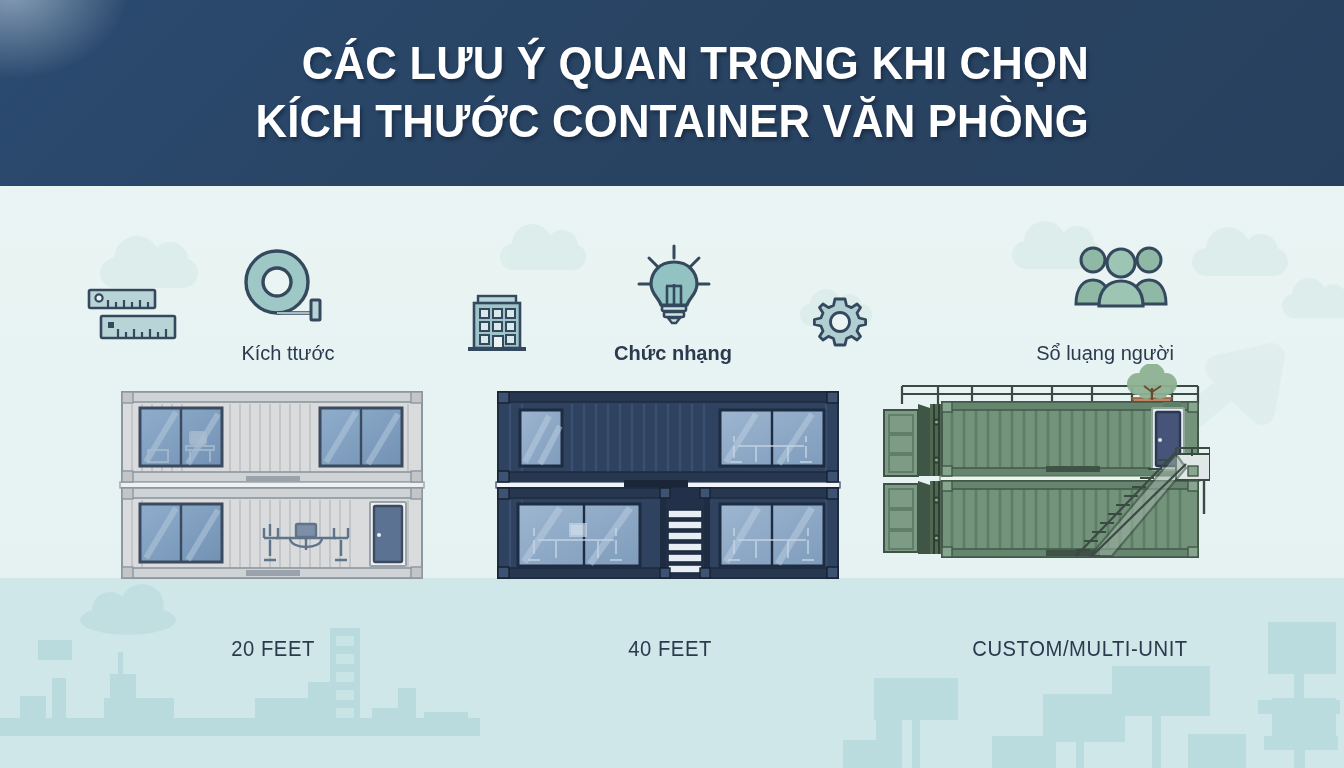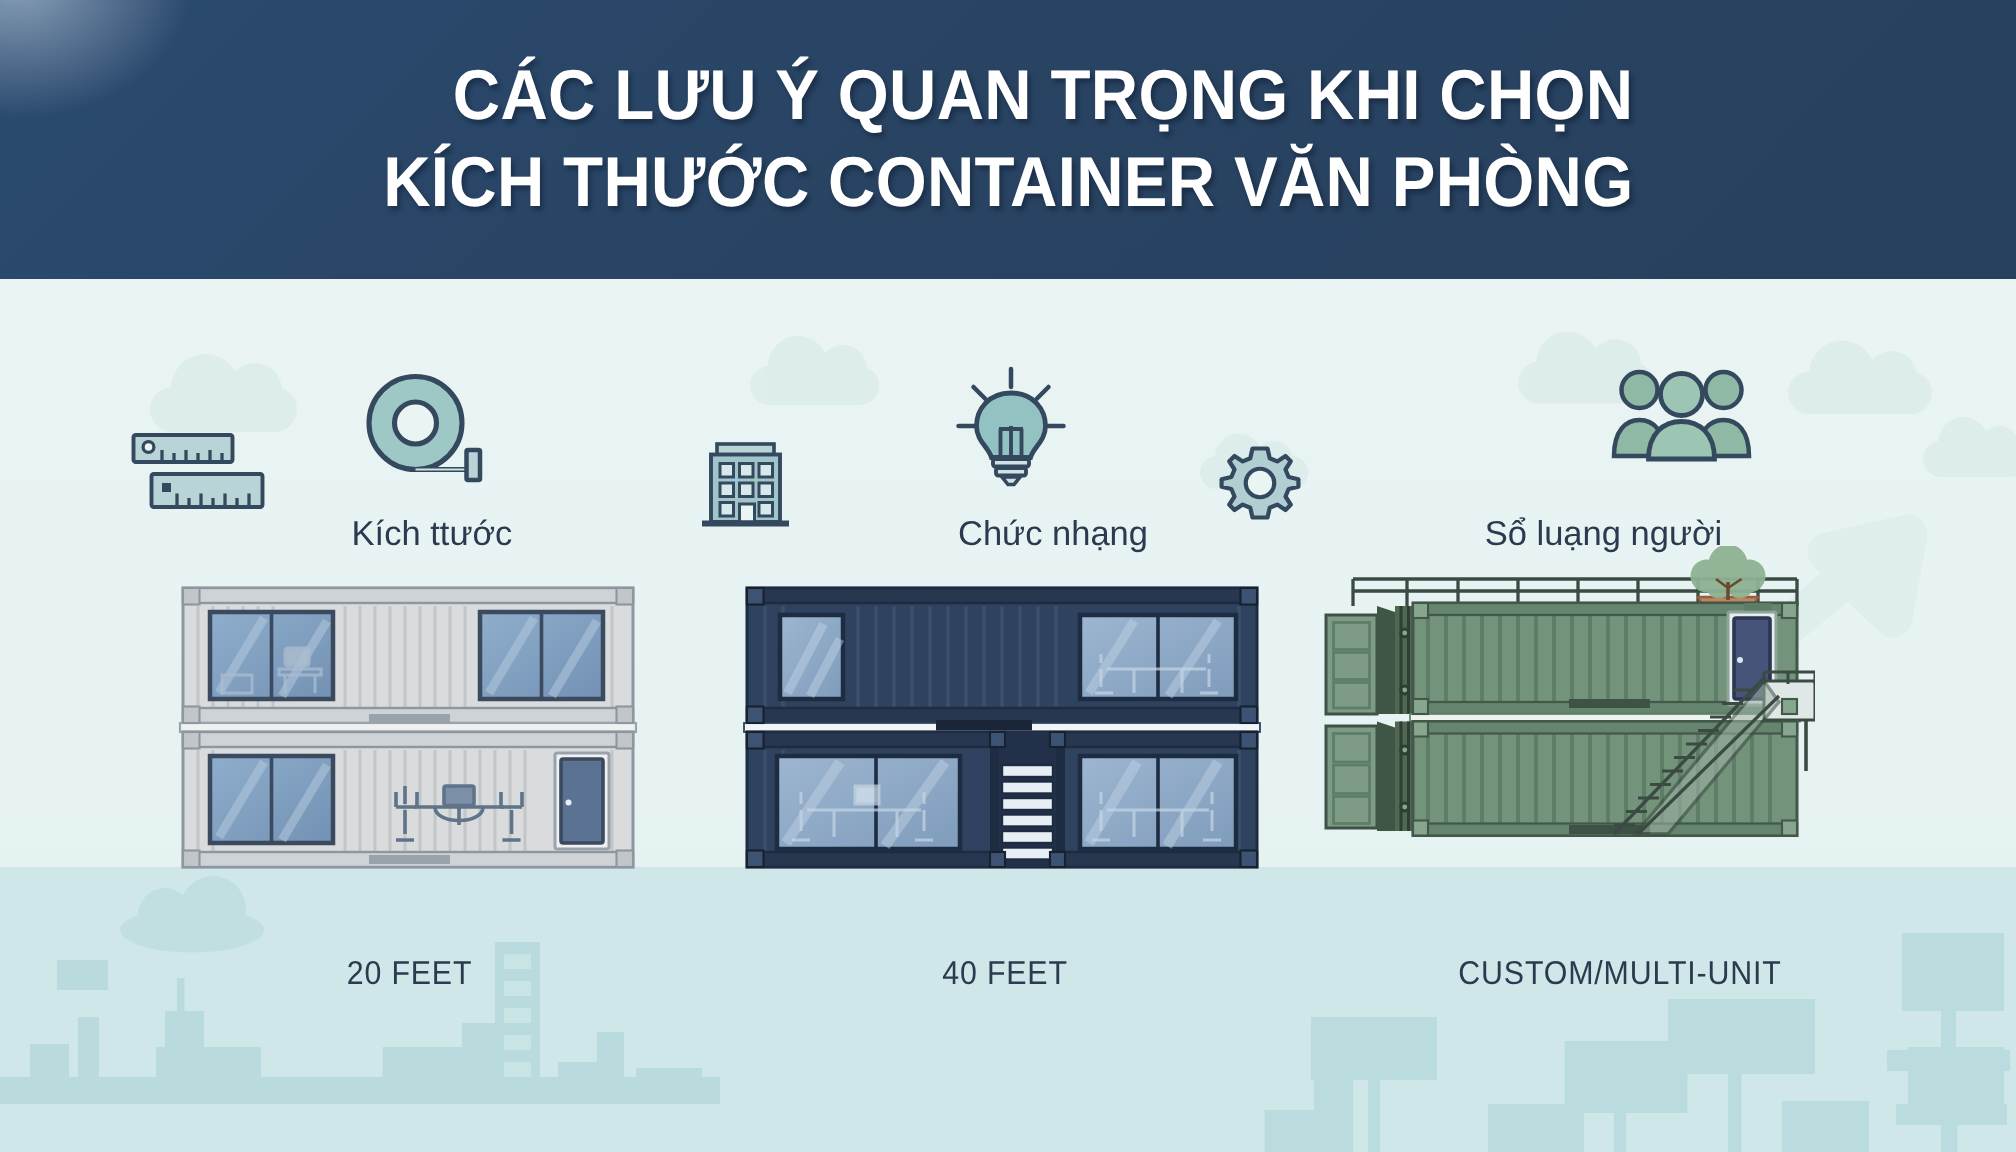--- a/index.html
+++ b/index.html
@@ -72,21 +72,21 @@
   .cloud.c6::before { width:32px; height:32px; left:10px; top:-15px; }
   .cloud.c6::after  { width:26px; height:26px; left:36px; top:-10px; }
 
   #bg-arrow { position:absolute; right:32px; top:140px; opacity:.45; }
 
   
   .icon-wrap { position:absolute; }
   .icon-label {
     position:absolute;
     color:#2b3a4f;
-    font-size:23px;
+    font-size:20px;
     white-space:nowrap;
     text-align:center;
   }
 
   
   .caption {
     position:absolute;
     color:#2b3a4f;
     font-size:22px;
     letter-spacing:.6px;
@@ -256,21 +256,21 @@
         <path d="M36 44 L36 62"></path>
           <path d="M43 42 L43 62"></path>
           <path d="M50 44 L50 62"></path>
         <path d="M35 44 L51 44"></path>
       </g>
       <rect x="31" y="64" width="24" height="5" rx="1.5" fill="#cfe3e2" stroke="#34495e" stroke-width="2.6"></rect>
       <rect x="33" y="70" width="20" height="5" rx="1.5" fill="#cfe3e2" stroke="#34495e" stroke-width="2.6"></rect>
       <path d="M37 76 L49 76 L45 81 L41 81 Z" fill="#cfe3e2" stroke="#34495e" stroke-width="2.4"></path>
     </svg>
   </div>
-  <div class="icon-label" style="left: 557px; top: 156px; width: 290px; color: rgb(43, 58, 79);">Chức nhạng</div>
+  <div class="icon-label" style="left: 528px; top: 156px; width: 290px; color: rgb(43, 58, 79); font-weight: bold;">Chức nhạng</div>
 
   <div class="icon-wrap" style="left:812px; top:110px;">
     <svg width="56" height="56" viewBox="0 0 56 56">
       <path d="M28 3 L33 3 L34.5 9.5 L39.5 11.6 L45 8 L48.5 11.5 L45 17 L47.1 22 L53.6 23.5 L53.6 28.5 L47.1 30 L45 35 L48.5 40.5 L45 44 L39.5 40.4 L34.5 42.5 L33 49 L28 49 L23 49 L21.5 42.5 L16.5 40.4 L11 44 L7.5 40.5 L11 35 L8.9 30 L2.4 28.5 L2.4 23.5 L8.9 22 L11 17 L7.5 11.5 L11 8 L16.5 11.6 L21.5 9.5 L23 3 Z" fill="#b1cfd2" stroke="#34495e" stroke-width="2.8" stroke-linejoin="round"></path>
       <circle cx="28" cy="26" r="9.5" fill="#e9f4f3" stroke="#34495e" stroke-width="2.8"></circle>
     </svg>
   </div>
 
   <div class="icon-wrap" style="left:925px; top:304px;">
     <svg width="64" height="44" viewBox="0 0 64 44">
@@ -294,21 +294,21 @@
         <path d="M3 60 C3 43 11 36 20 36 C29 36 37 43 37 60 Z"></path>
         <circle cx="76" cy="16" r="12"></circle>
         <path d="M59 60 C59 43 67 36 76 36 C85 36 93 43 93 60 Z"></path>
       </g>
       <g fill="#9dc5b4" stroke="#34495e" stroke-width="3.2">
         <circle cx="48" cy="19" r="14"></circle>
         <path d="M26 62 C26 45 36 37 48 37 C60 37 70 45 70 62 Z"></path>
       </g>
     </svg>
   </div>
-  <div class="icon-label" style="left: 924px; top: 156px; width: 290px; color: rgb(43, 58, 79);">Sổ luạng người</div>
+  <div class="icon-label" style="left: 960px; top: 156px; width: 290px; color: rgb(43, 58, 79);">Sổ luạng người</div>
 
   <svg style="position:absolute; left:118px; top:202px;" width="308" height="196" viewBox="0 0 308 196">
     <defs>
       <linearGradient id="g1glass" x1="0" y1="0" x2="1" y2="1">
         <stop offset="0%" stop-color="#8fadcb"></stop>
           <stop offset="100%" stop-color="#7391b4"></stop>
       </linearGradient>
     </defs>
 
     <rect x="4" y="4" width="300" height="90" fill="#d9dbdd" stroke="#8d979f" stroke-width="2"></rect>

